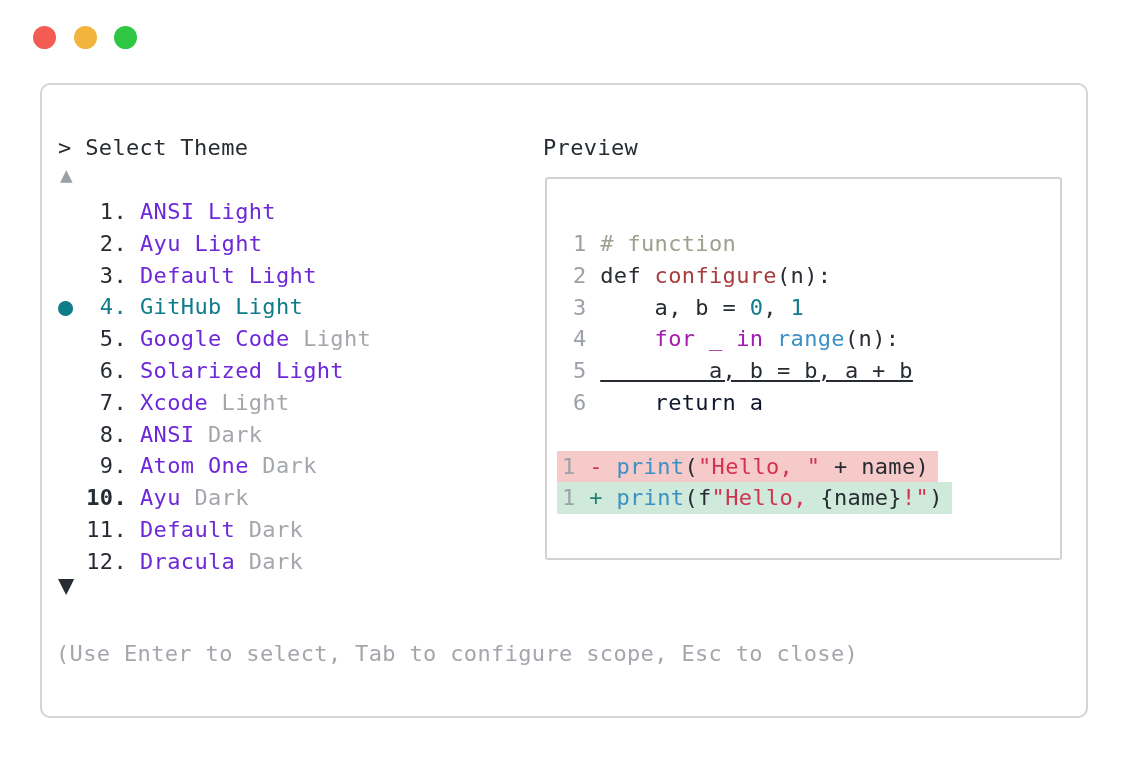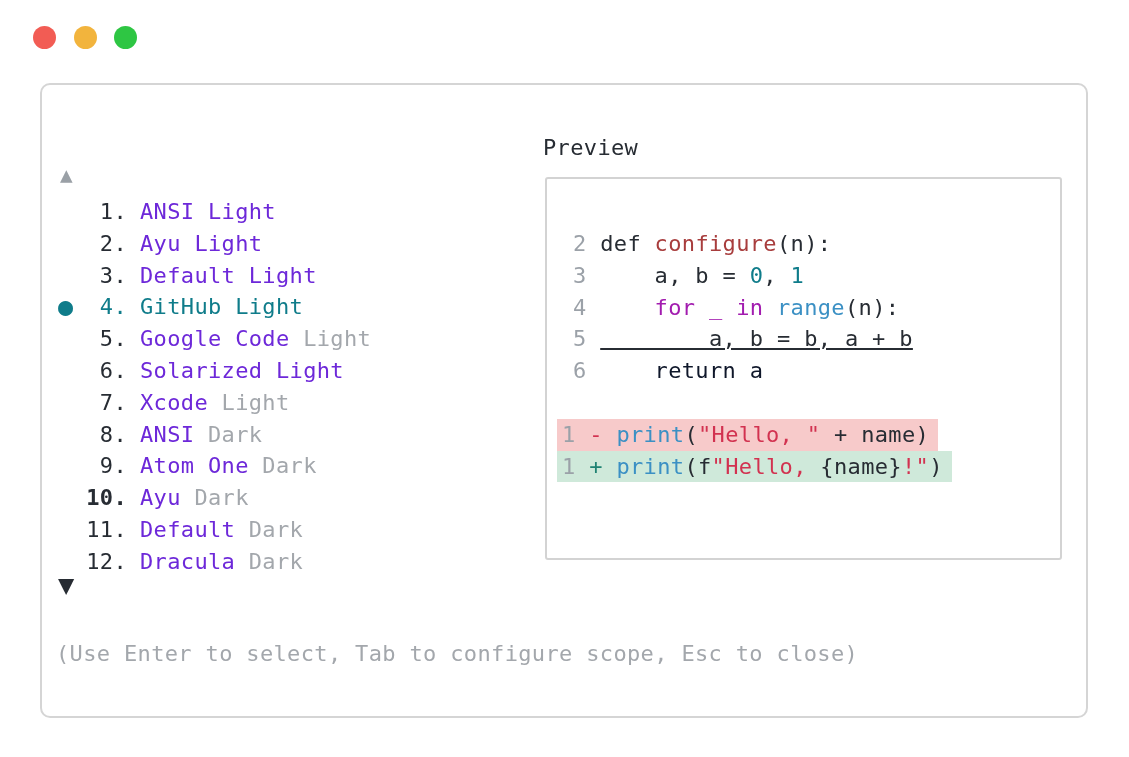--- a/index.html
+++ b/index.html
@@ -51,20 +51,21 @@
 <div class="stage">
 
   <div class="traffic">
     <span class="dot" style="background: rgb(242, 92, 84);"></span>
     <span class="dot" style="background: rgb(242, 180, 61);"></span>
     <span class="dot" style="background: rgb(46, 198, 67);"></span>
   </div>
 
   <div class="main-box"></div>
 
+  <div class="title">&gt; Select Theme</div>
   <div class="preview-label">Preview</div>
 
   <div class="tri tri-up" style="color: rgb(154, 160, 166);">▲</div>
 
   <div class="theme-list">
       <div class="trow"><span class="bcol"></span><span class="ncol" style="color: rgb(39, 44, 51);">1.</span><span class="gcol"></span><span class="nm">ANSI Light</span></div>
       <div class="trow"><span class="bcol"></span><span class="ncol" style="color: rgb(39, 44, 51);">2.</span><span class="gcol"></span><span class="nm">Ayu Light</span></div>
       <div class="trow"><span class="bcol"></span><span class="ncol" style="color: rgb(39, 44, 51);">3.</span><span class="gcol"></span><span class="nm">Default Light</span></div>
       <div class="trow selected"><span class="bcol">●</span><span class="ncol" style="color: rgb(15, 124, 138);">4.</span><span class="gcol"></span><span class="nm">GitHub Light</span></div>
       <div class="trow"><span class="bcol"></span><span class="ncol" style="color: rgb(39, 44, 51);">5.</span><span class="gcol"></span><span class="nm">Google Code</span><span class="sfx">Light</span></div>
@@ -76,20 +77,21 @@
       <div class="trow"><span class="bcol"></span><span class="ncol" style="color: rgb(39, 44, 51);">11.</span><span class="gcol"></span><span class="nm">Default</span><span class="sfx">Dark</span></div>
       <div class="trow"><span class="bcol"></span><span class="ncol" style="color: rgb(39, 44, 51);">12.</span><span class="gcol"></span><span class="nm">Dracula</span><span class="sfx">Dark</span></div>
     </div>
 
   <div class="tri tri-down" style="color: rgb(39, 44, 51);">▼</div>
 
   <div class="hint">(Use Enter to select, Tab to configure scope, Esc to close)</div>
 
   <div class="preview-box"></div>
   <div class="code">
+      <div class="code-row"><span style="color: rgb(155, 161, 168);">1 </span><span style="color: rgb(155, 161, 140);"># function</span></div>
       <div class="code-row"><span style="color: rgb(155, 161, 168);">2 </span><span style="color: rgb(39, 44, 51);">def </span><span style="color: rgb(168, 61, 61);">configure</span><span style="color: rgb(39, 44, 51);">(n):</span></div>
       <div class="code-row"><span style="color: rgb(155, 161, 168);">3 </span><span style="color: rgb(39, 44, 51);">    a, b = </span><span style="color: rgb(15, 124, 138);">0</span><span style="color: rgb(39, 44, 51);">, </span><span style="color: rgb(15, 124, 138);">1</span></div>
       <div class="code-row"><span style="color: rgb(155, 161, 168);">4 </span><span style="color: #a21caf;">    for _ in </span><span style="color: rgb(59, 144, 196);">range</span><span style="color: rgb(39, 44, 51);">(n):</span></div>
       <div class="code-row"><span style="color: rgb(155, 161, 168);">5 </span><span style="color: rgb(39, 44, 51); text-decoration: underline;">        a, b = b, a + b</span></div>
       <div class="code-row"><span style="color: rgb(155, 161, 168);">6 </span><span style="color: #0f172a;">    return a</span></div>
       <div class="code-row"></div>
       <div class="code-row"><span class="diff-bg" style="background: rgb(247, 202, 202);"><span style="color: rgb(155, 161, 168);">1 </span><span style="color: rgb(210, 50, 80);">- </span><span style="color: rgb(59, 144, 196);">print</span><span style="color: rgb(39, 44, 51);">(</span><span style="color: rgb(210, 50, 80);">"Hello, "</span><span style="color: rgb(39, 44, 51);"> + name)</span></span></div>
       <div class="code-row"><span class="diff-bg" style="background: rgb(207, 233, 218);"><span style="color: rgb(155, 161, 168);">1 </span><span style="color: rgb(31, 130, 114);">+ </span><span style="color: rgb(59, 144, 196);">print</span><span style="color: rgb(39, 44, 51);">(f</span><span style="color: rgb(210, 50, 80);">"Hello, </span><span style="color: rgb(39, 44, 51);">{name}</span><span style="color: rgb(210, 50, 80);">!"</span><span style="color: rgb(39, 44, 51);">)</span></span></div>
     </div>
 

